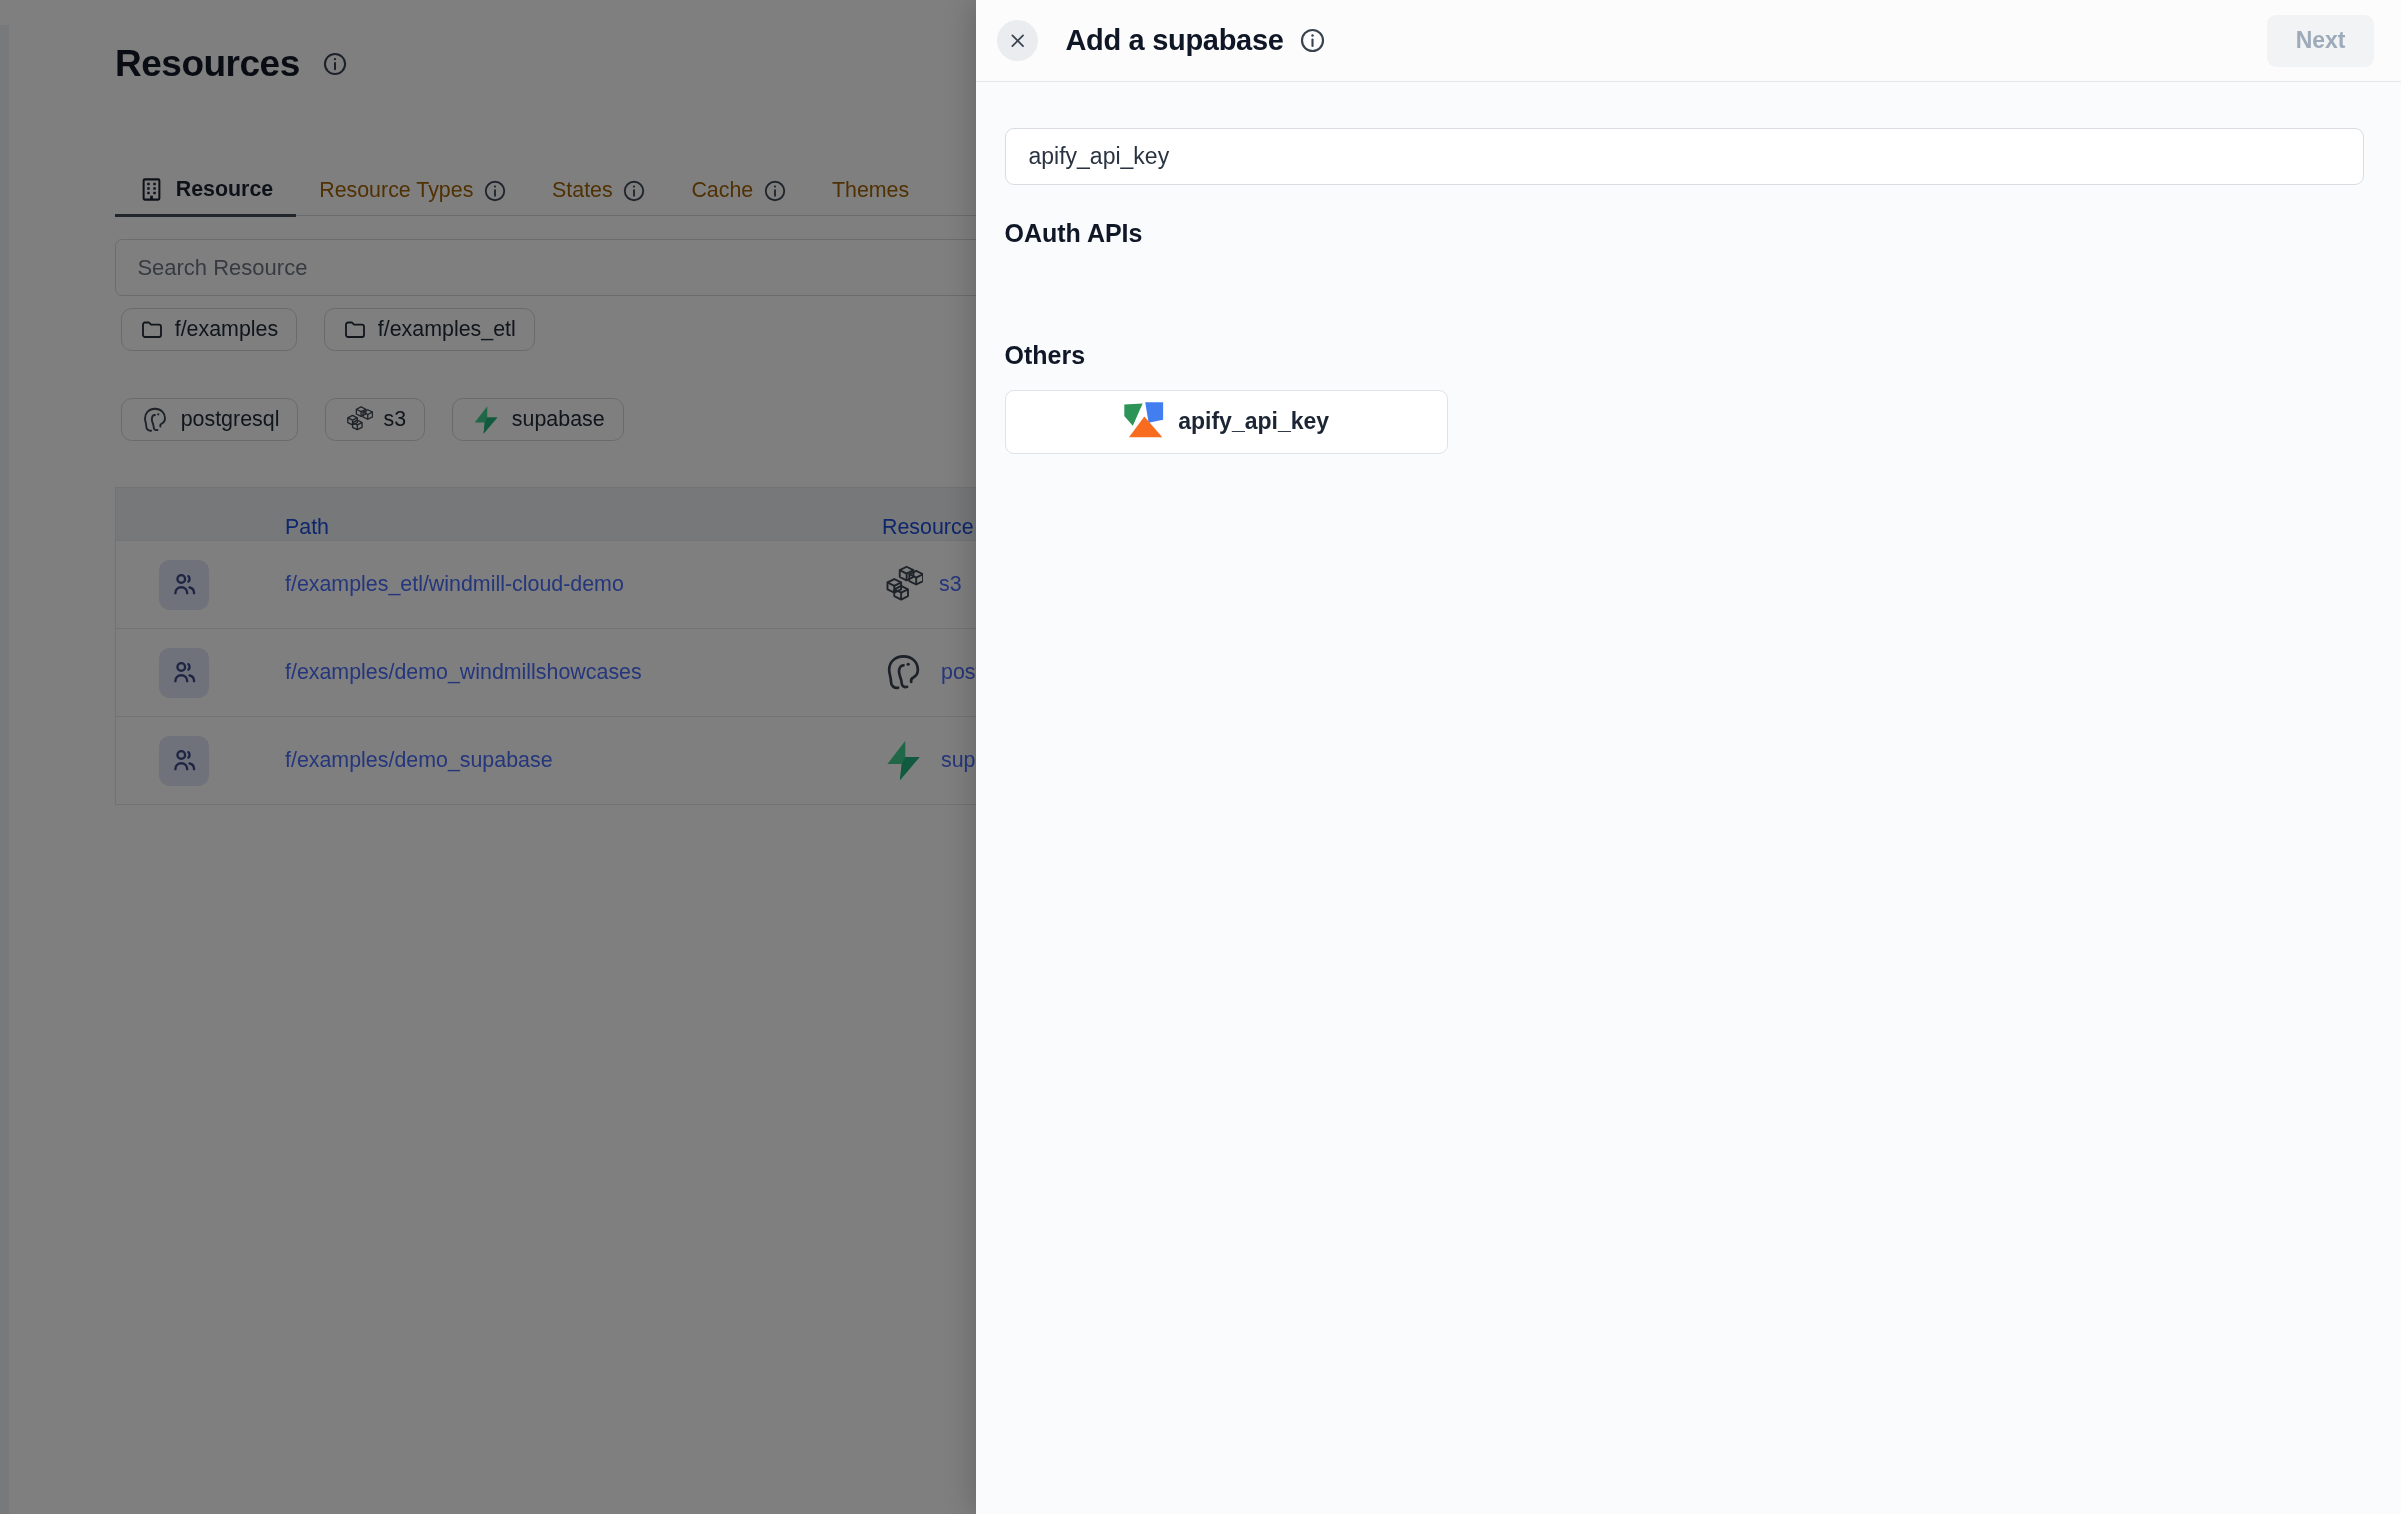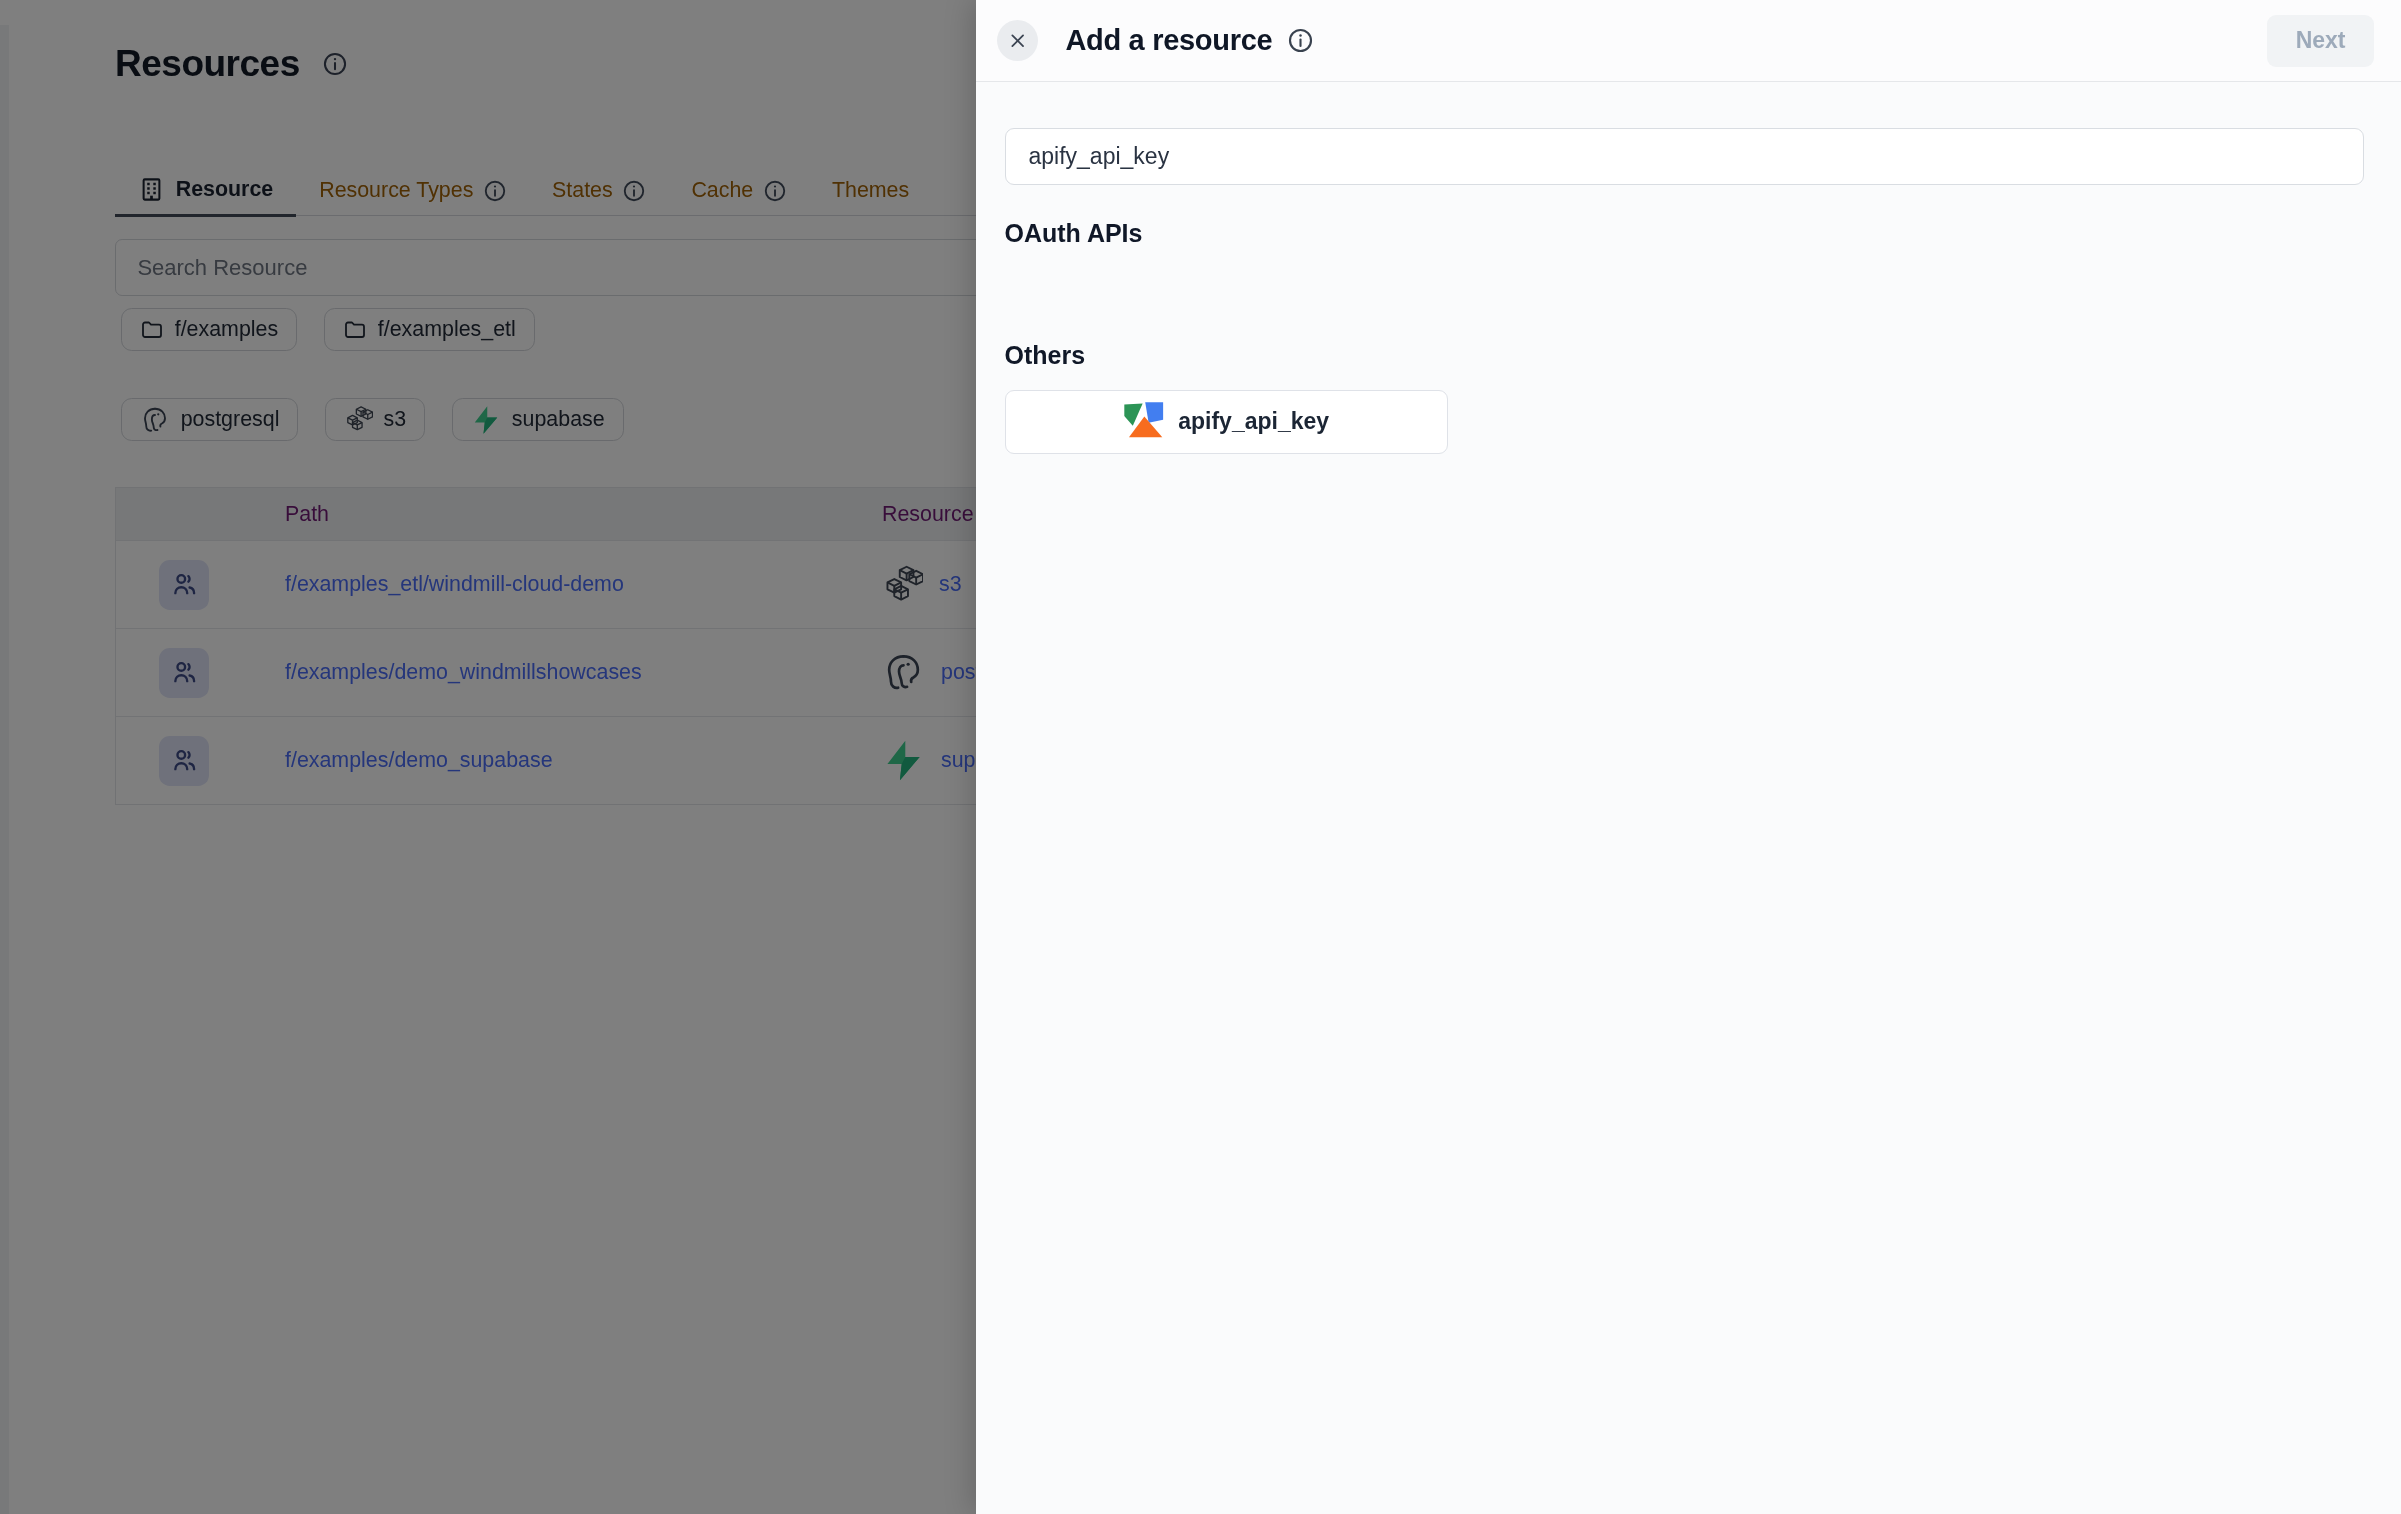--- a/index.html
+++ b/index.html
@@ -27,22 +27,22 @@
 
   .chip-row { position: absolute; left: 121px; display: flex; gap: 27px; }
   .chip-row.folders { top: 308px; }
   .chip-row.types { top: 398px; }
   .chip { display: inline-flex; align-items: center; gap: 10.7px; height: 43px; padding: 0 18px;
     border: 0.9px solid #d2d5da; border-radius: 10.7px; background: #fff; font-size: 21.4px; color: #222b38; cursor: pointer; }
   .chip svg { flex: 0 0 auto; }
 
   .res-table { position: absolute; left: 115px; top: 487px; width: 1300px;
     border: 0.9px solid #e2e4e9; background: #fff; }
-  .thead { height: 52px; background: #eef0f3; display: flex; align-items: center;
-    font-size: 21.4px; color: #701a75; }
+  .thead { height: 52px; background: #eef0f3; display: flex; align-items: flex-end;
+    font-size: 21.4px; color: #1d4ed8; }
   .col-badge { width: 169px; flex: 0 0 auto; display: flex; }
   .col-path  { width: 597px; flex: 0 0 auto; }
   .col-type  { flex: 1; display: flex; align-items: center; gap: 16px; }
   .trow { height: 88px; display: flex; align-items: center; border-top: 0.9px solid #e5e7eb; cursor: pointer; }
   .badge { margin-left: 43px; width: 50px; height: 50px; border-radius: 10.7px; background: #dfe3f6;
     display: flex; align-items: center; justify-content: center; color: #3c4a86; }
   .path-link, .type-link { font-size: 21.4px; color: #4a6cf7; text-decoration: none; white-space: nowrap; }
 
   
   .overlay { position: absolute; inset: 0; background: rgba(0,0,0,0.5); z-index: 10; }
@@ -295,21 +295,21 @@
 <div class="drawer">
   <div class="drawer-header">
     <button class="close-btn">
       <span>
         <svg width="21.4" height="21.4" viewBox="0 0 24 24" fill="none" stroke="currentColor" stroke-width="2" stroke-linecap="round">
           <line x1="6" y1="6" x2="18" y2="18"></line>
           <line x1="18" y1="6" x2="6" y2="18"></line>
         </svg>
       </span>
     </button>
-    <span class="drawer-title">Add a resource</span>
+    <span class="drawer-title">Add a supabase</span>
     <span class="drawer-title-info">
       <svg width="25" height="25" viewBox="0 0 20 20">
           <use href="#def-info"></use>
         </svg>
     </span>
     <button class="next-btn" disabled="">Next</button>
   </div>
 
   <div class="drawer-body">
     <input class="drawer-search" type="text" value="apify_api_key" style="">

